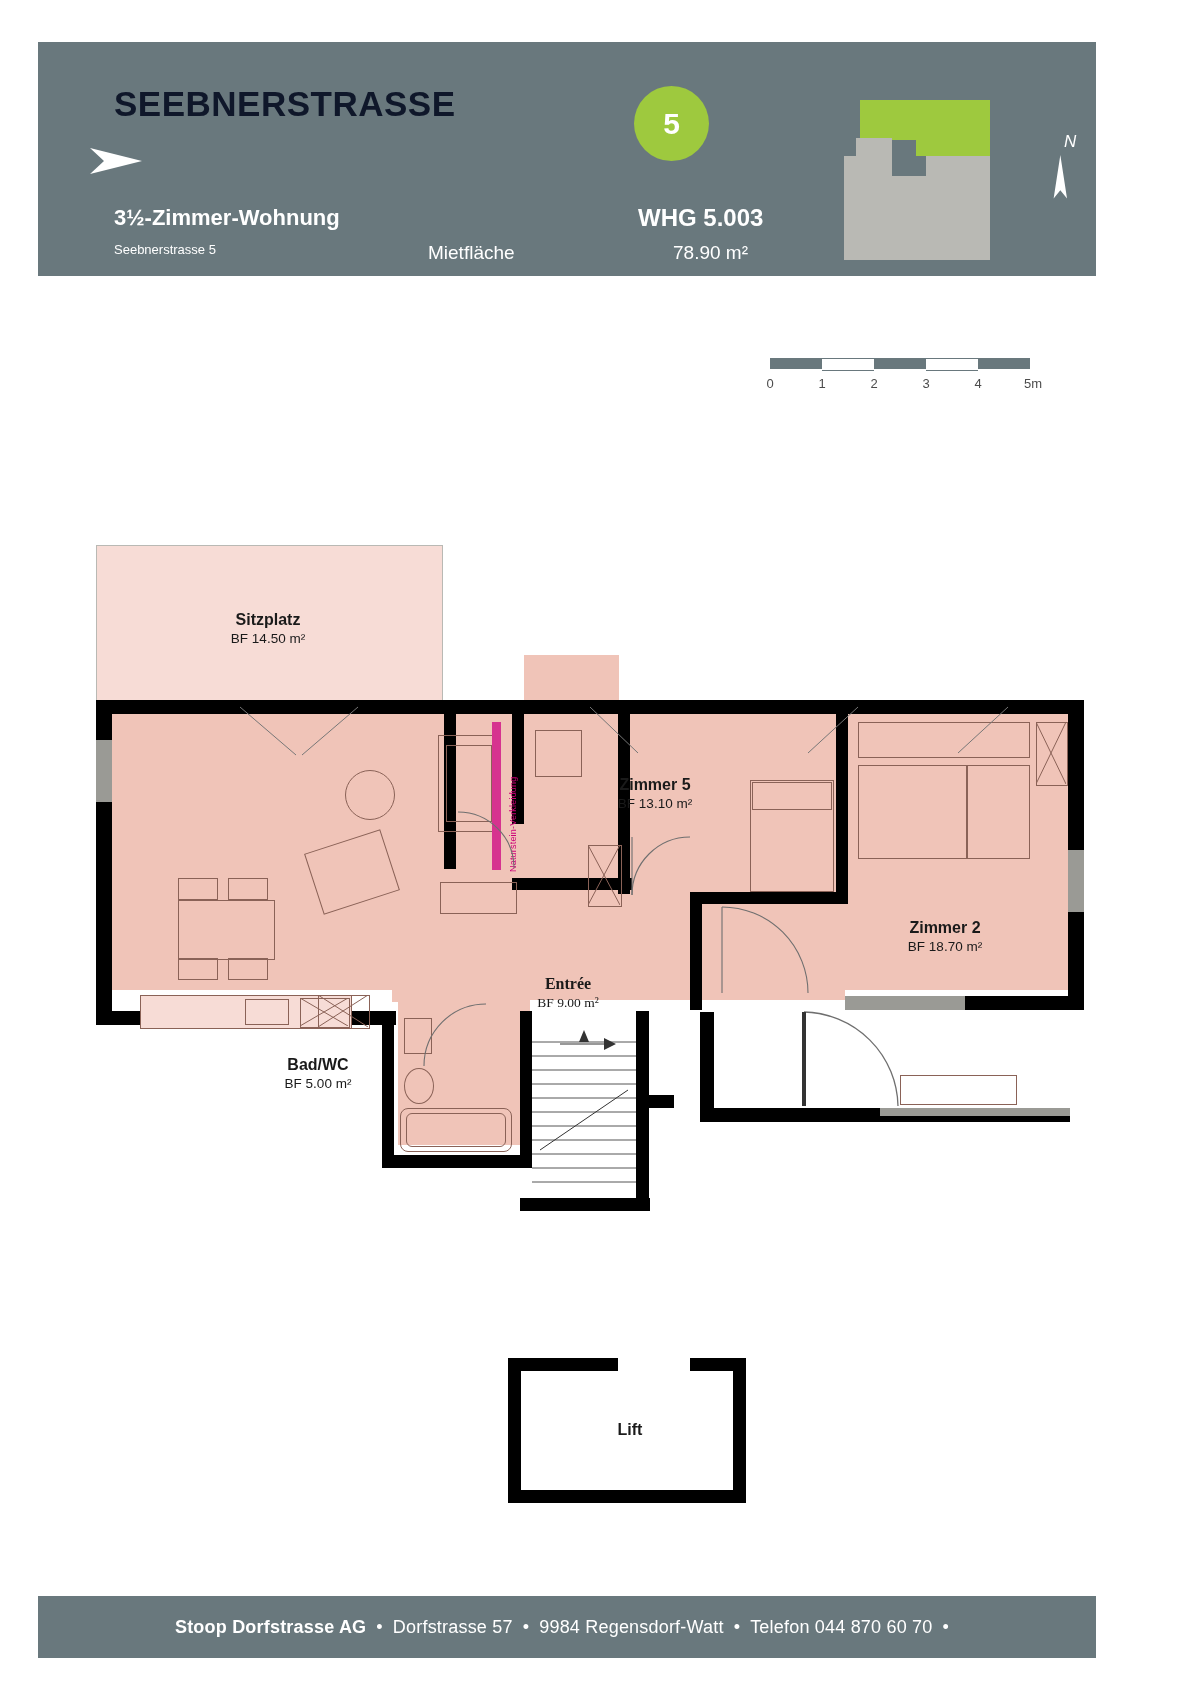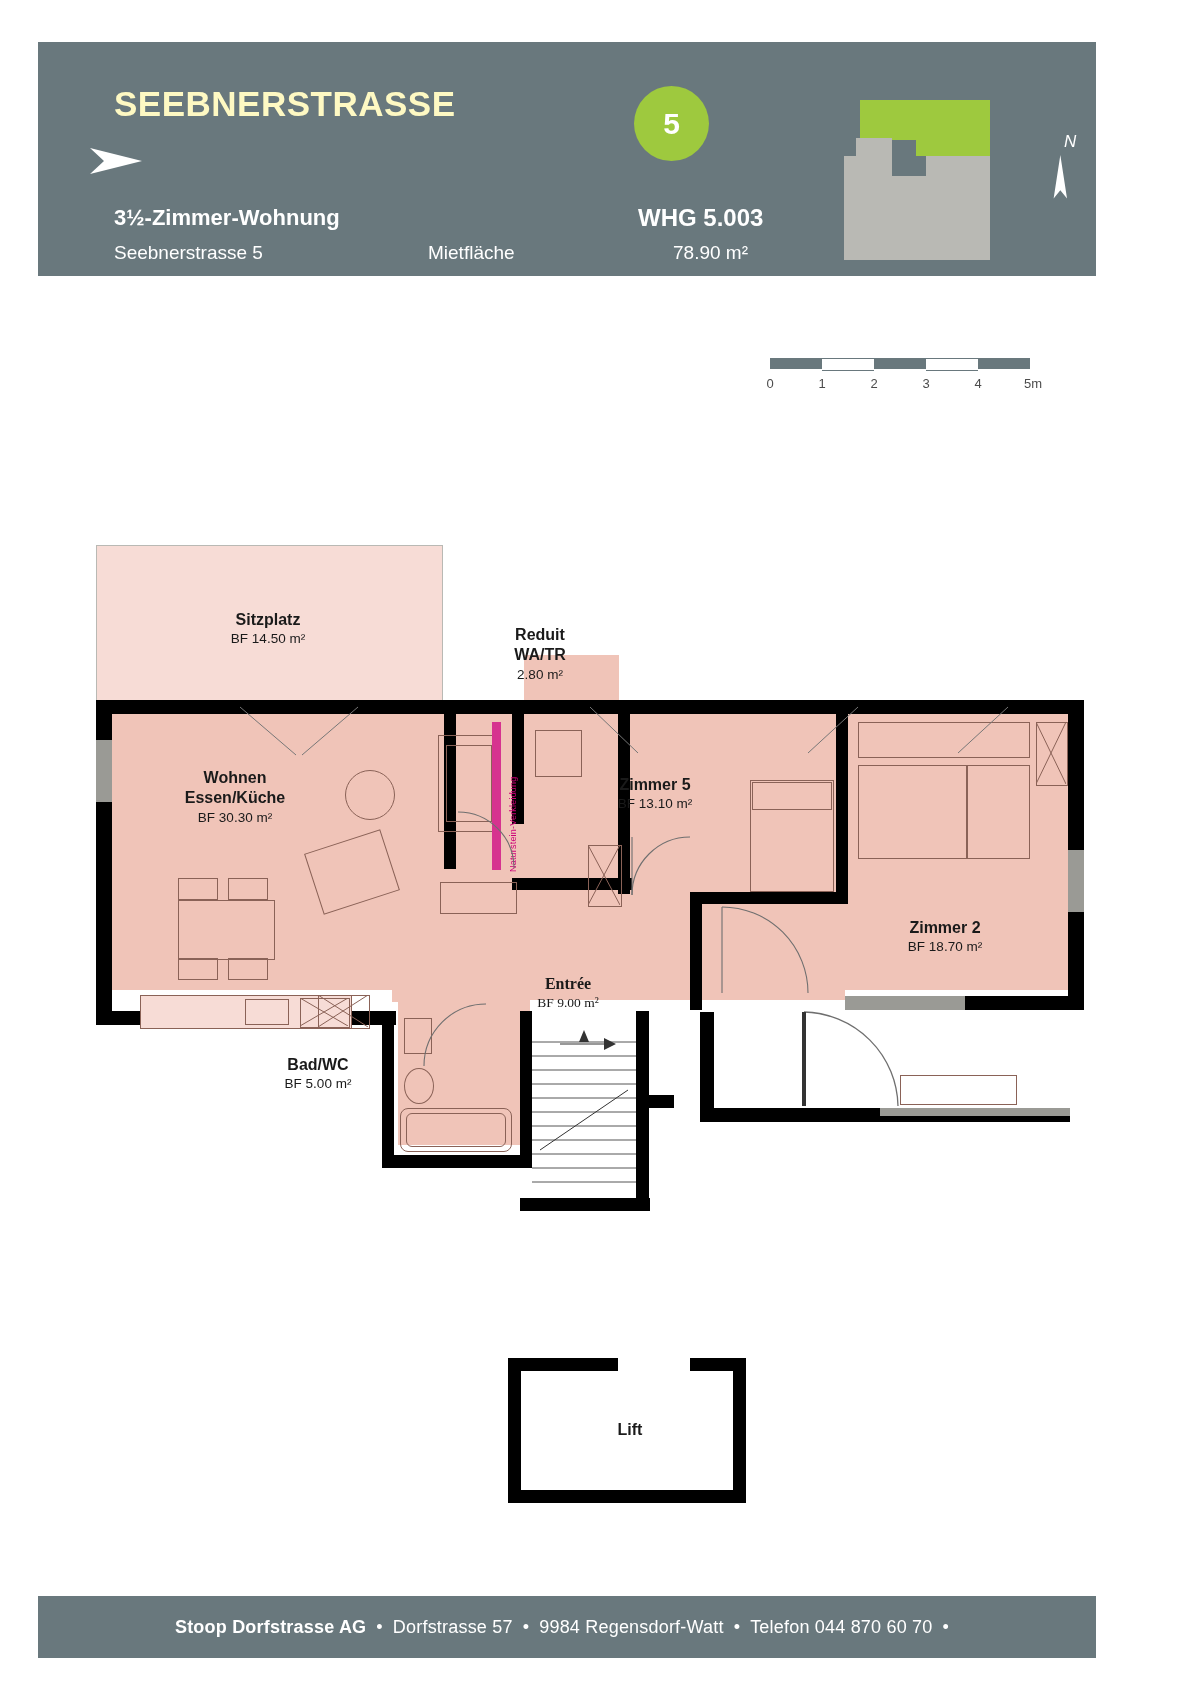--- a/index.html
+++ b/index.html
@@ -36,21 +36,21 @@
     width: 52px;
     height: 26px;
   }
   .hdr-title {
     position: absolute;
     left: 76px;
     top: 42px;
     font-size: 35px;
     font-weight: bold;
     letter-spacing: 0.5px;
-    color: #fef9c3;
+    color: #0f172a;
   }
   .hdr-subtitle {
     position: absolute;
     left: 118px;
     top: 90px;
     font-size: 28px;
     font-weight: normal;
     letter-spacing: 0.5px;
     color: #e2e6e7;
   }
@@ -59,21 +59,21 @@
     left: 76px;
     top: 163px;
     font-size: 22px;
     font-weight: bold;
     color: #ffffff;
   }
   .hdr-addr1 {
     position: absolute;
     left: 76px;
     top: 200px;
-    font-size: 19px;
+    font-size: 13px;
     color: #ffffff;
   }
   .hdr-addr2 {
     position: absolute;
     left: 76px;
     top: 230px;
     font-size: 19px;
     color: #ffffff;
   }
   .hdr-lbl1 {
@@ -489,31 +489,21 @@
       <polygon points="44,8 56,14 44,20" fill="#333333"></polygon>
     </svg>
 
     <div class="furn" style="left:900px; top:1075px; width:115px; height:28px;"></div>
 
     <div class="lbl" style="left:168px; top:610px; width:200px;">
       <span class="nm">Sitzplatz</span>
       <span class="ar">BF 14.50 m²</span>
     </div>
 
-    <div class="lbl" style="left:450px; top:625px; width:180px;">
-      <span class="nm">Reduit</span>
-      <span class="nm">WA/TR</span>
-      <span class="ar">2.80 m²</span>
-    </div>
-
-    <div class="lbl" style="left:120px; top:768px; width:230px;">
-      <span class="nm">Wohnen</span>
-      <span class="nm">Essen/Küche</span>
-      <span class="ar">BF 30.30 m²</span>
-    </div>
+
 
     <div class="lbl" style="left:565px; top:775px; width:180px;">
       <span class="nm">Zimmer 5</span>
       <span class="ar">BF 13.10 m²</span>
     </div>
 
     <div class="lbl" style="left:855px; top:918px; width:180px;">
       <span class="nm">Zimmer 2</span>
       <span class="ar">BF 18.70 m²</span>
     </div>

